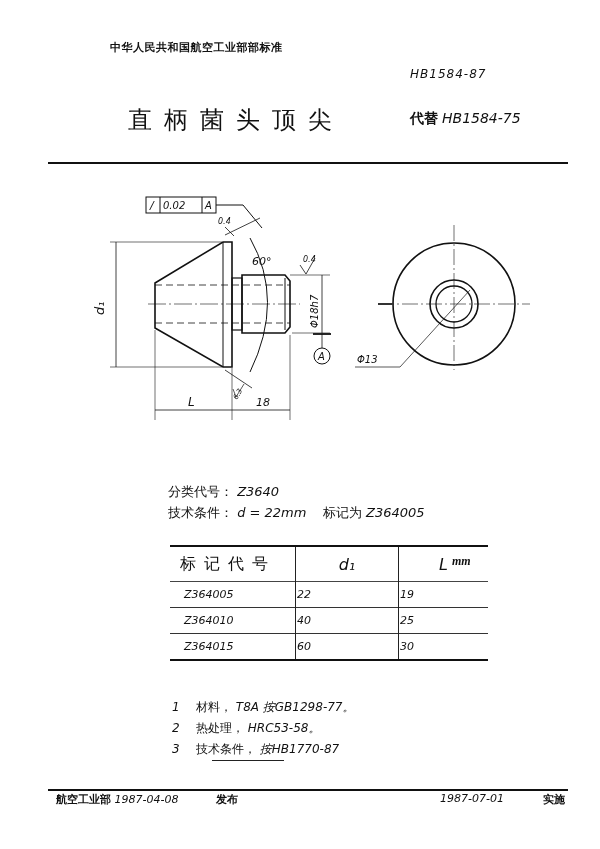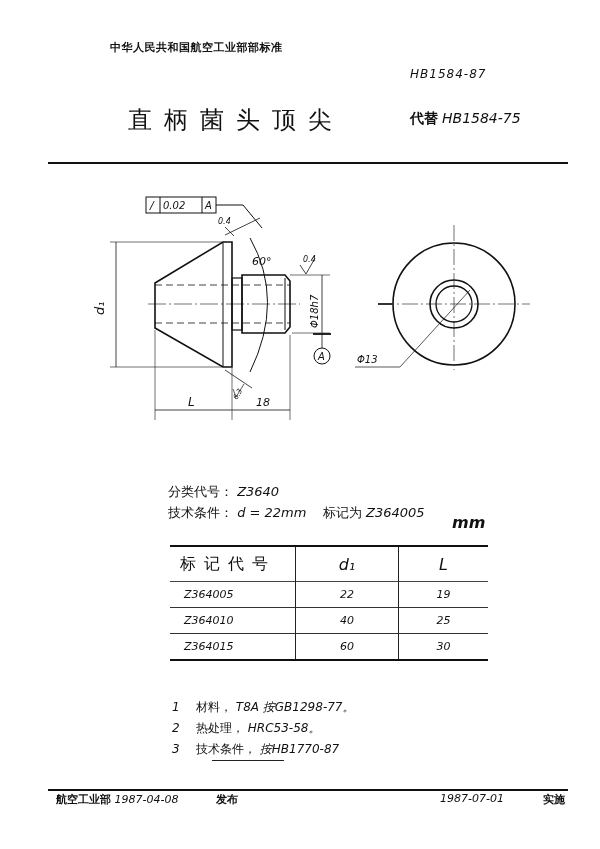--- a/index.html
+++ b/index.html
@@ -8,26 +8,26 @@
   .abs { position:absolute; }
   .org { left:110px; top:40px; font-size:11px; font-weight:bold; letter-spacing:0.5px; }
   .stdno { left:410px; top:67px; font-size:12px; font-style:italic; letter-spacing:1px; }
   .title { left:128px; top:104px; font-size:24px; font-family:"DejaVu Serif", serif; letter-spacing:12px; }
   .replaces { left:410px; top:110px; font-size:14px; font-style:italic;text-align:center; }
   .replaces b { font-style:normal; font-weight:bold; margin-right:4px; }
   .hrule { left:48px; width:520px; height:2px; background:#111; }
   .drawing { left:90px; top:180px; width:460px; height:250px; }
   .info { left:168px; font-size:13px; font-style:italic; }
   .info .zh { font-style:normal; font-family:"DejaVu Serif", serif; }
-  .unit { left:452px; top:513px; font-size:16px; font-style:italic; font-weight:bold; }
+  .unit { left:452px; top:554px; font-size:12px; font-style:italic; font-weight:bold;font-family:Liberation Serif, serif; }
   table.spec { position:absolute; left:170px; top:545px; width:318px; border-collapse:collapse;
                font-size:11px; font-style:italic; }
   table.spec th { font-weight:normal; height:32px; font-size:16px; }
   table.spec th.code { font-style:normal; font-family:"DejaVu Serif", serif; letter-spacing:8px; text-align:left; padding-left:10px; }
-  table.spec td { height:23px; text-align:center; }
+  table.spec td { height:23px; text-align:left; }
   table.spec td.code { text-align:left; padding-left:14px; }
   table.spec .col1 { width:110px; border-right:1px solid #222; }
   table.spec .col2 { width:100px; border-right:1px solid #222; }
   table.spec thead tr { border-top:2px solid #111; border-bottom:1px solid #444; }
   table.spec tbody tr { border-bottom:1px solid #333; }
   table.spec tbody tr:last-child { border-bottom:2px solid #111; }
   .notes { left:172px; top:697px; font-size:12px; line-height:21px; }
   .notes .n { display:inline-block; width:24px; font-style:italic; }
   .notes .zh { font-family:"DejaVu Serif", serif; }
   .notes .lat { font-style:italic; }

